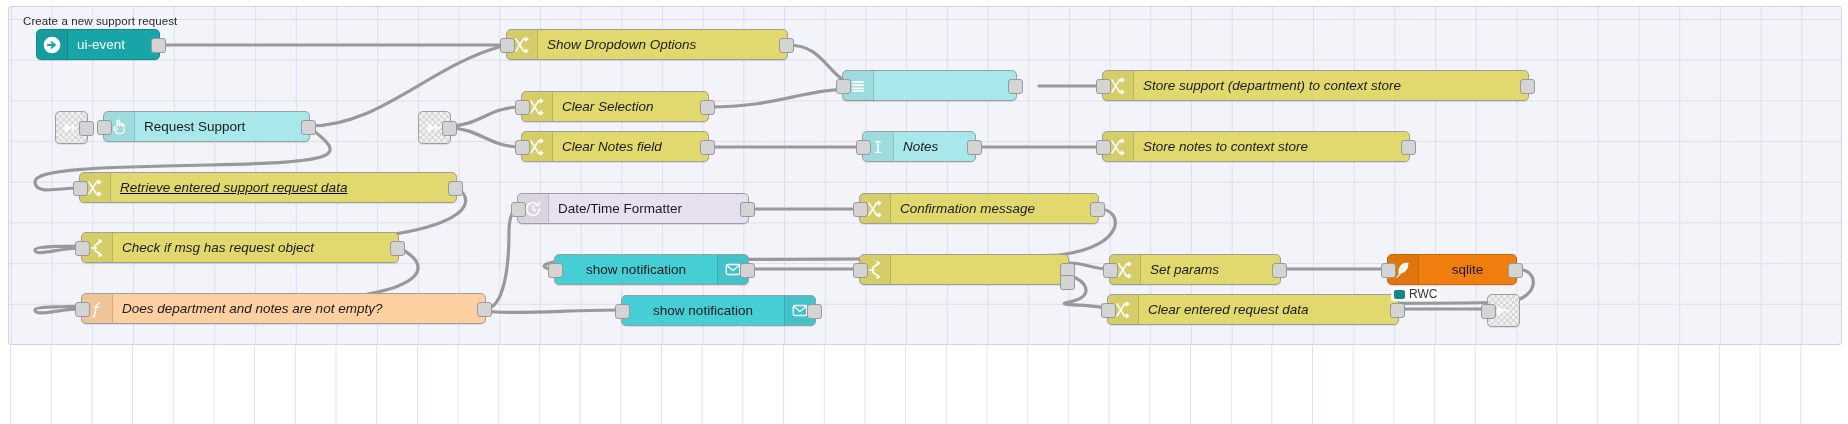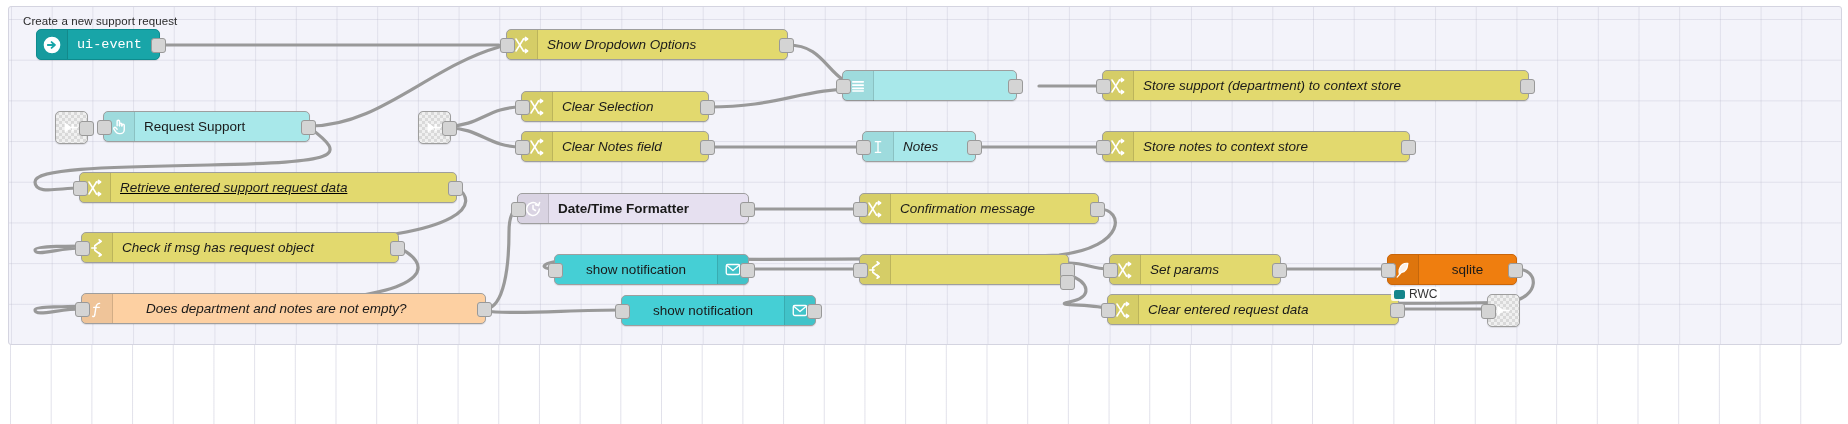--- a/index.html
+++ b/index.html
@@ -73,26 +73,26 @@
     padding:0 9px;
     font-size:13.5px;color:#1a1a1a;
     white-space:nowrap;overflow:hidden;
   }
   .node .label.italic{font-style:italic;}
   .node .label.center{justify-content:center;}
 
   
   .n-change   {background:#e2d96e;}
   .n-switch   {background:#e2d96e;}
-  .n-function {background:#fdd0a2;gap:24px;}
+  .n-function {background:#fdd0a2;}
   .n-ui       {background:#a8e8ea;}
-  .n-uievent  {background:#18a5a8;border-color:#0e8b8e;font-family:Liberation Mono, monospace;}
+  .n-uievent  {background:#18a5a8;border-color:#0e8b8e;}
   .n-uievent .label{color:#fff;}
   .n-notify   {background:#45cfd5;}
-  .n-datetime {background:#e6e0f0;font-weight:bold;}
+  .n-datetime {background:#e6e0f0;}
   .n-sqlite   {background:#ef7e0f;border-color:#c9650a;}
   .n-sqlite .label{color:#1a1a1a;}
 
   
   .port{
     position:absolute;
     width:13px;height:13px;
     background:#d4d4d4;
     border:1px solid #999;
     border-radius:3px;

